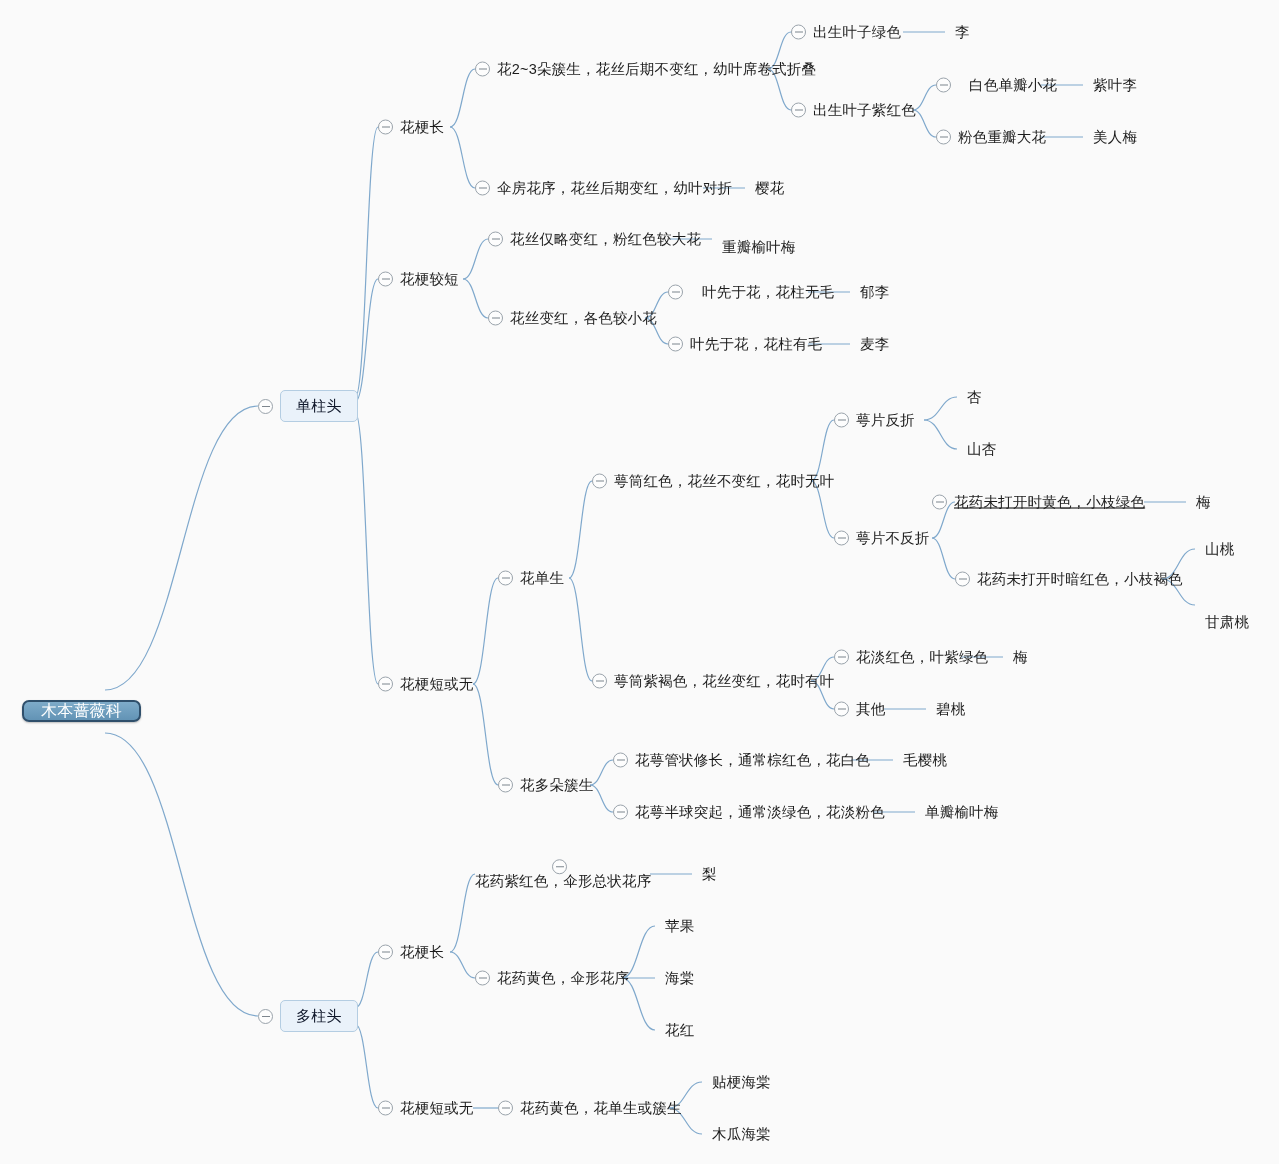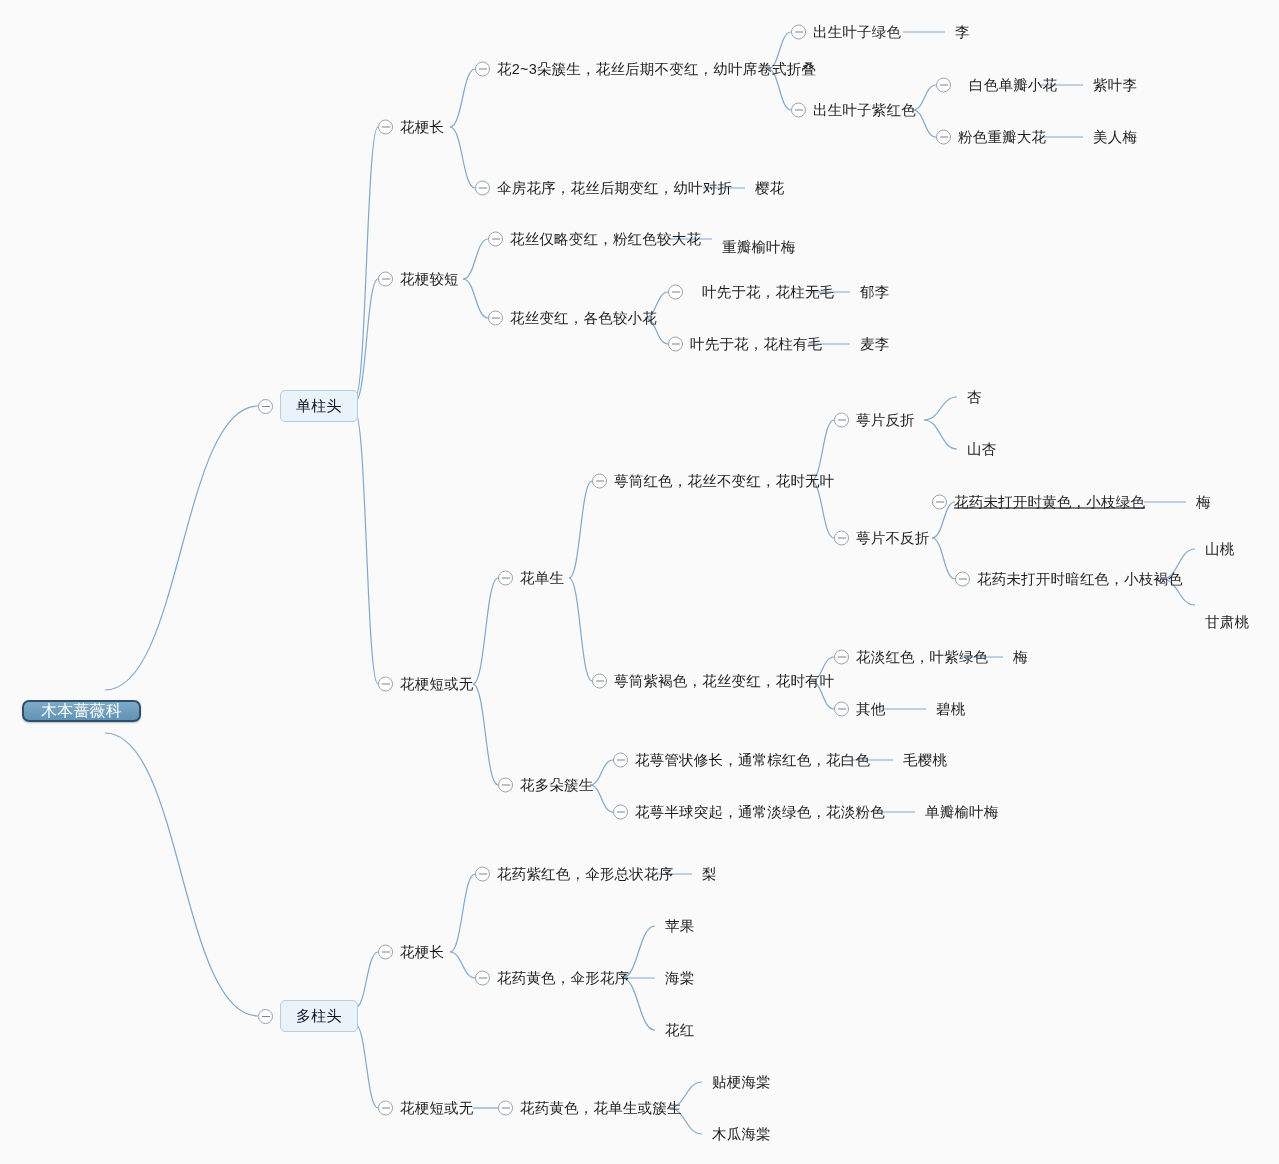--- a/index.html
+++ b/index.html
@@ -265,21 +265,21 @@
         <span class="label">花萼半球突起，通常淡绿色，花淡粉色</span>
       </div>
       <div class="node leaf" style="left: 378px; top: 952px;">
         <span class="toggle"></span>
         <span class="label">花梗长</span>
       </div>
       <div class="node leaf" style="left: 378px; top: 1108px;">
         <span class="toggle"></span>
         <span class="label">花梗短或无</span>
       </div>
-      <div class="node leaf" style="left: 475px; top: 874px;">
+      <div class="node leaf" style="left: 475px; top: 874px; flex-direction: column;">
         <span class="toggle"></span>
         <span class="label">花药紫红色，伞形总状花序</span>
       </div>
       <div class="node leaf" style="left: 475px; top: 978px;">
         <span class="toggle"></span>
         <span class="label">花药黄色，伞形花序</span>
       </div>
       <div class="node leaf" style="left: 498px; top: 1108px;">
         <span class="toggle"></span>
         <span class="label">花药黄色，花单生或簇生</span>

